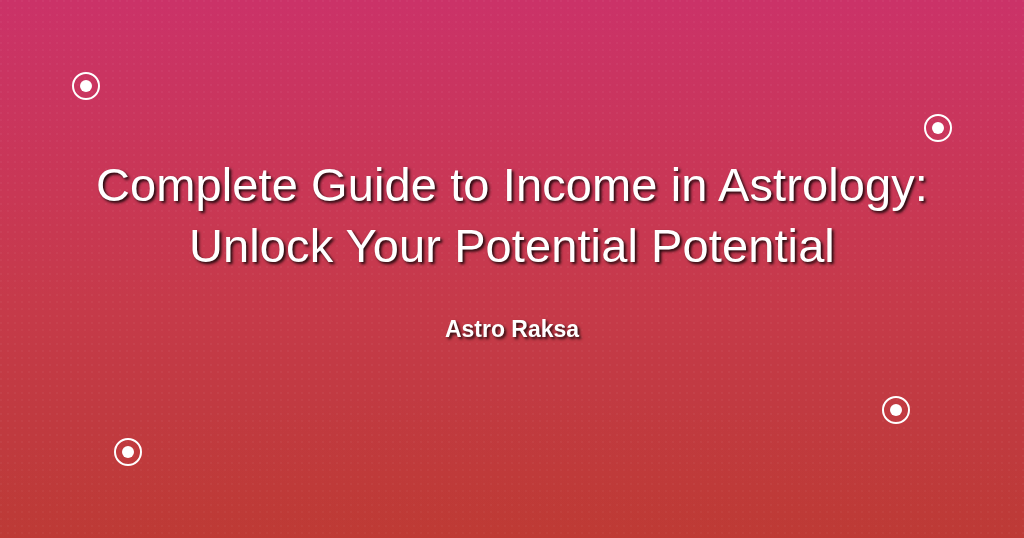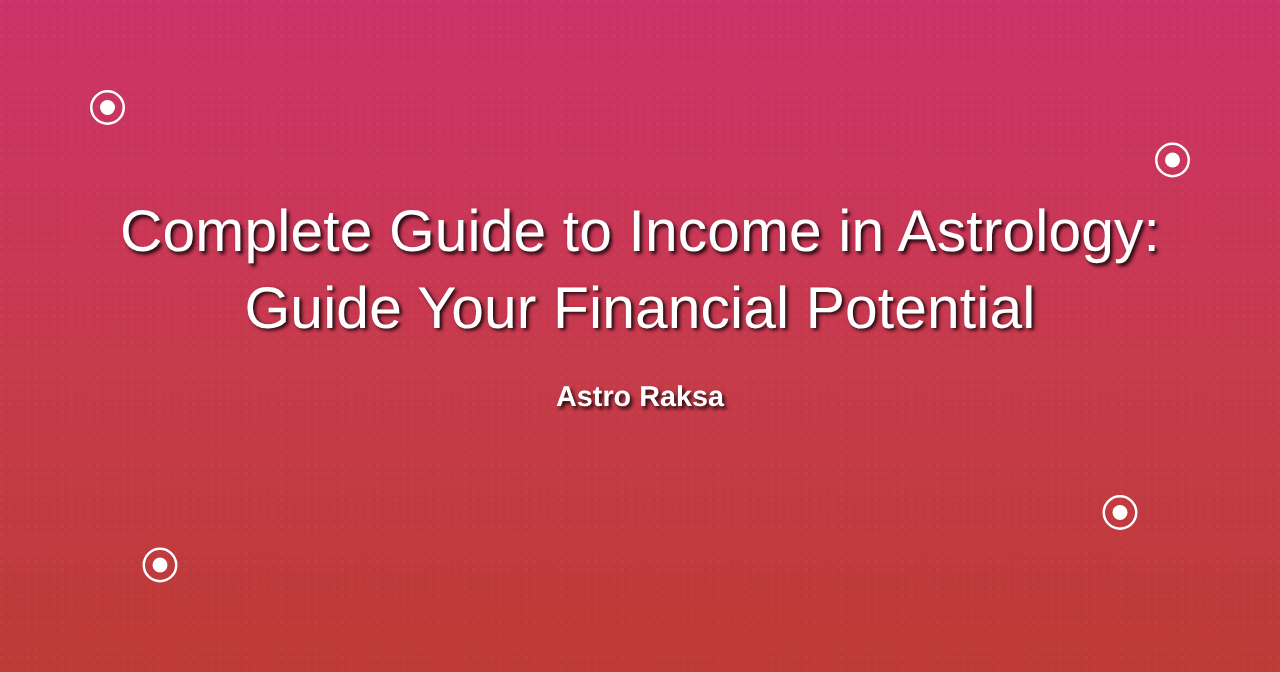--- a/index.html
+++ b/index.html
@@ -78,21 +78,21 @@
     bottom: 0;
     display: flex;
     flex-direction: column;
     align-items: center;
     justify-content: center;
     padding: 0 56px;
     box-sizing: border-box;
   }
 
   .title {
-    margin: 4px;
+    margin: 16px;
     color: #ffffff;
     font-size: 47px;
     font-weight: 400;
     line-height: 1.30;
     text-align: center;
     letter-spacing: 0.1px;
     text-shadow: 2px 2px 3px rgba(0,0,0,0.85);
     max-width: 900px;
   }
 
@@ -116,18 +116,18 @@
 
   <div class="banner-texture"></div>
   <div class="banner-wash"></div>
 
   <span class="deco-ring deco-1"></span>
   <span class="deco-ring deco-2"></span>
   <span class="deco-ring deco-3"></span>
   <span class="deco-ring deco-4"></span>
 
   <div class="content">
-    <h1 class="title"><span>Complete Guide to Income in Astrology:</span><br><span>Guide Your Financial Potential</span></h1>
+    <h1 class="title"><span>Complete Guide to Income in Astrology:</span><br><span>Unlock Your Potential Potential</span></h1>
 
     <div class="subtitle">Astro Raksa</div>
   </div>
 
 </div>
 
 </body></html>

